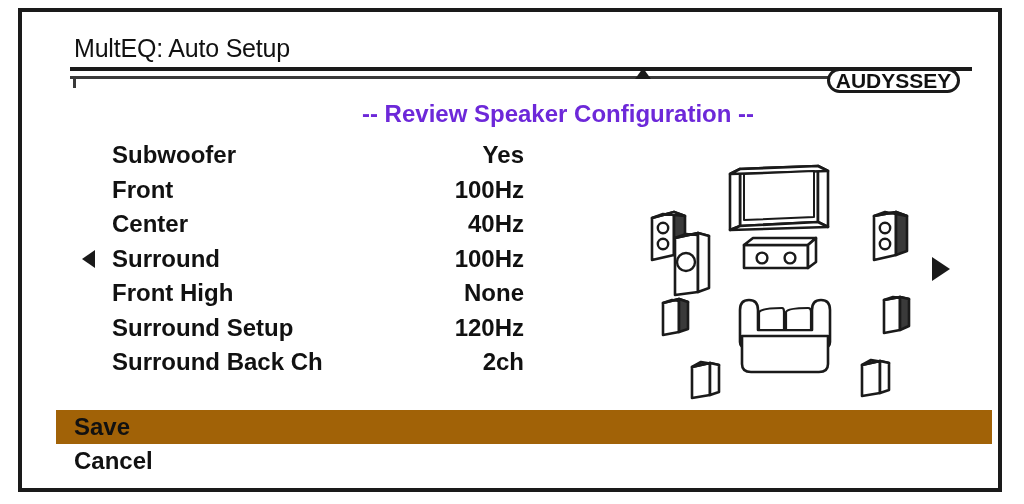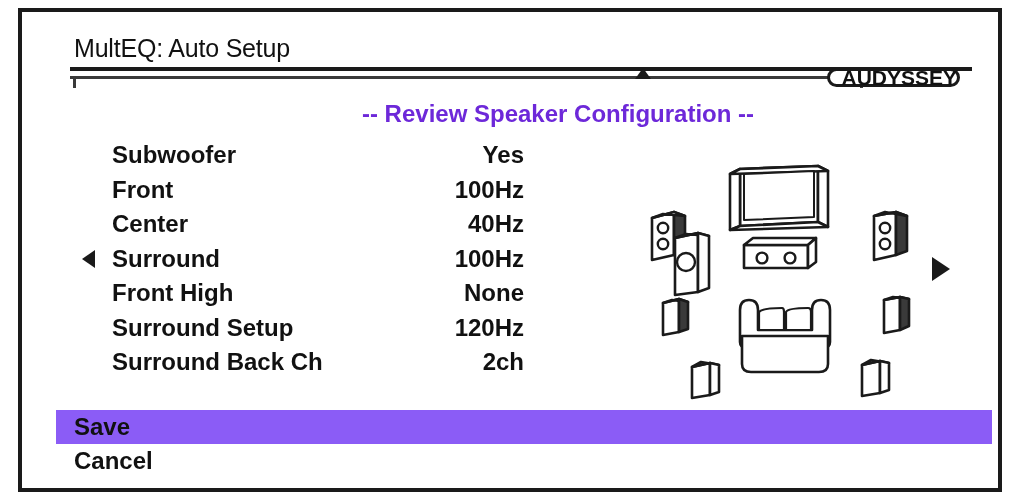--- a/index.html
+++ b/index.html
@@ -88,27 +88,27 @@
     border-right: 8px solid transparent;
     border-bottom: 11px solid #1a1a1a;
   }
 
   
   #audyssey-logo {
     position: absolute;
     left: 805px;
     top: 56px;
     width: 133px;
-    height: 19px;
+    height: 25px;
     box-sizing: border-box;
     border: 3px solid #1a1a1a;
     border-radius: 16px;
     display: flex;
     align-items: center;
-    justify-content: flex-end;
+    justify-content: center;
     background: #ffffff;
   }
   #audyssey-logo-text {
     font-size: 21px;
     font-weight: bold;
     letter-spacing: 0px;
     color: #111111;
     line-height: 1;
   }
 
@@ -199,21 +199,21 @@
     top: 398px;
     width: 984px;
   }
   .action-row {
     position: relative;
     height: 34px;
     display: flex;
     align-items: center;
   }
   .action-row.highlighted {
-    background: #8b5cf6;
+    background: #a16207;
     margin-left: 34px;
     margin-right: 14px;
     padding-left: 0px;
   }
   .action-label {
     position: absolute;
     font-size: 24px;
     font-weight: bold;
     color: #111111;
   }

